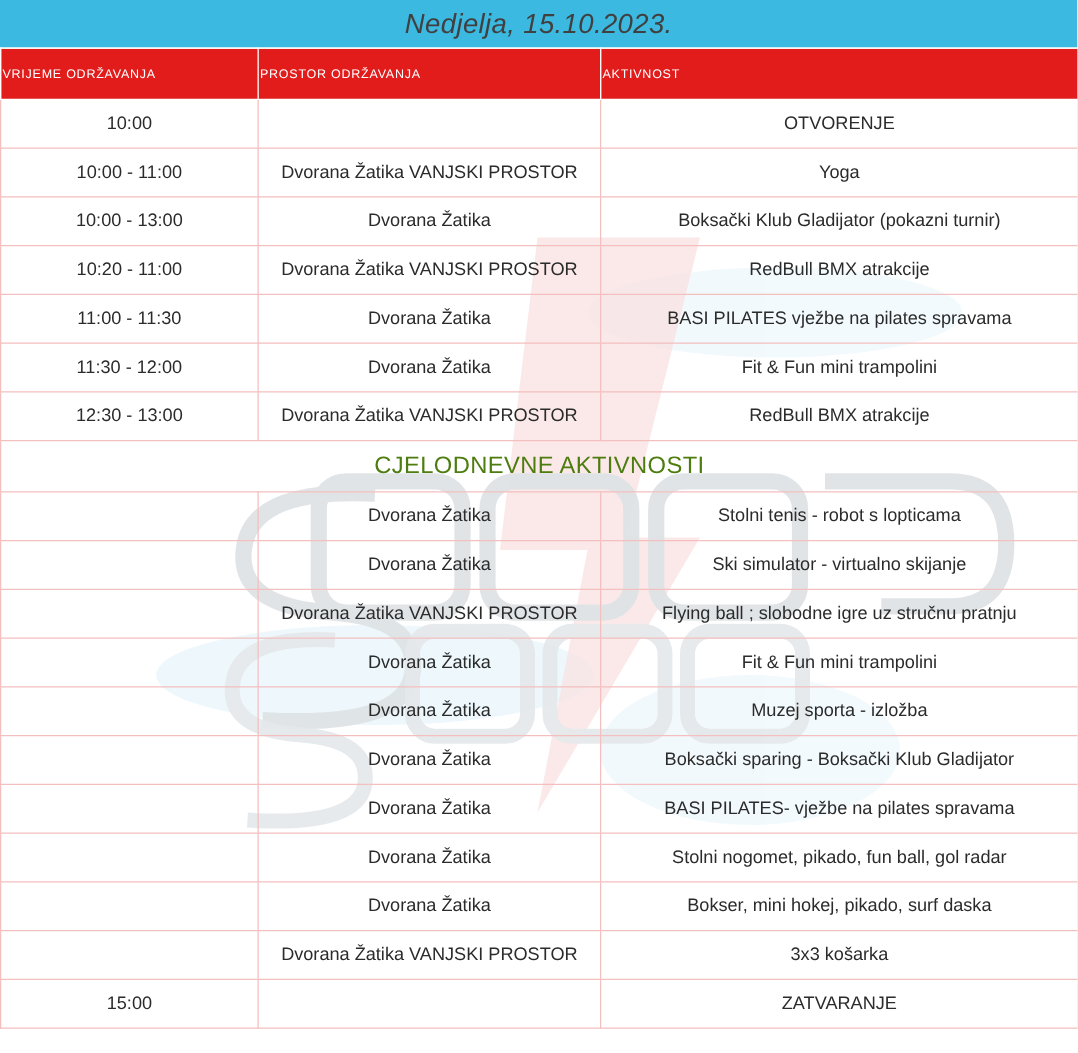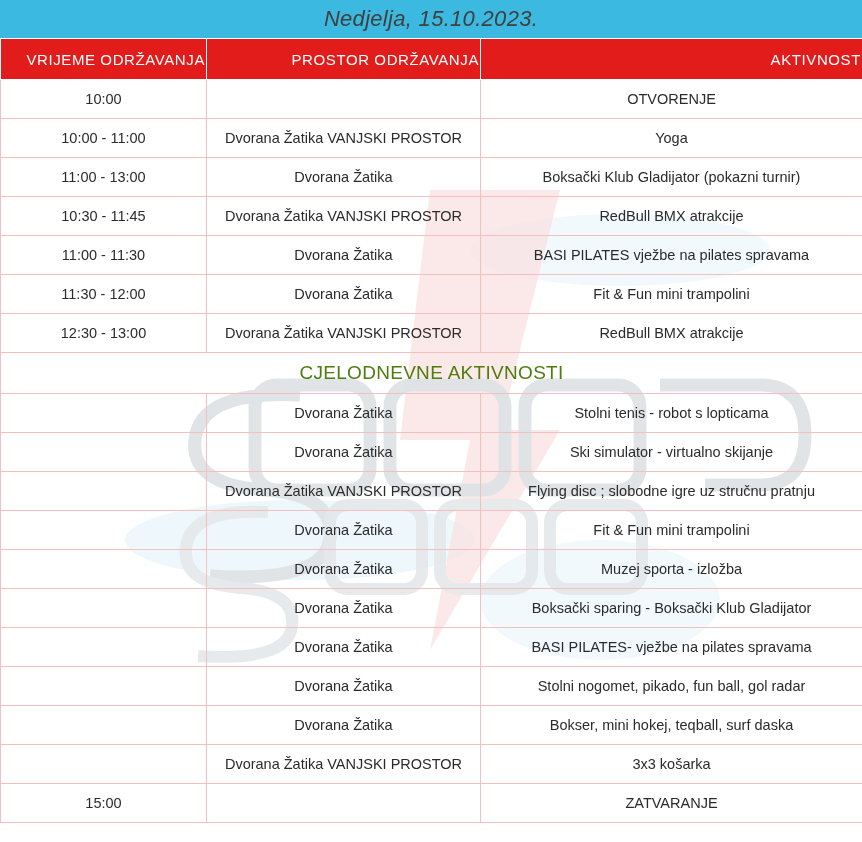--- a/index.html
+++ b/index.html
@@ -54,25 +54,25 @@
   }
 
   table.schedule col.c-time  { width: 206px; }
   table.schedule col.c-place { width: 274px; }
   table.schedule col.c-act   { width: 382px; }
 
   table.schedule th {
     background: #e21b1b;
     color: #ffffff;
     font-weight: normal;
-    font-size: 15px;
+    font-size: 10px;
     height: 38px;
     letter-spacing: 0.6px;
     border: 1px solid #ffffff;
-    text-align: right;
+    text-align: left;
     vertical-align: middle;
   }
 
   table.schedule td {
     height: 38px;
     border: 1px solid #f3bfbf;
     font-size: 14.5px;
     color: #2b2b2b;
     text-align: center;
     vertical-align: middle;
@@ -138,26 +138,26 @@
           <td>10:00</td>
           <td></td>
           <td>OTVORENJE</td>
         </tr>
         <tr>
           <td>10:00 - 11:00</td>
           <td>Dvorana Žatika VANJSKI PROSTOR</td>
           <td>Yoga</td>
         </tr>
         <tr>
-          <td>11:00 - 13:00</td>
+          <td>10:00 - 13:00</td>
           <td>Dvorana Žatika</td>
           <td>Boksački Klub Gladijator (pokazni turnir)</td>
         </tr>
         <tr>
-          <td>10:30 - 11:45</td>
+          <td>10:20 - 11:00</td>
           <td>Dvorana Žatika VANJSKI PROSTOR</td>
           <td>RedBull BMX atrakcije</td>
         </tr>
         <tr>
           <td>11:00 - 11:30</td>
           <td>Dvorana Žatika</td>
           <td>BASI PILATES vježbe na pilates spravama</td>
         </tr>
         <tr>
           <td>11:30 - 12:00</td>
@@ -178,21 +178,21 @@
           <td>Stolni tenis - robot s lopticama</td>
         </tr>
         <tr>
           <td></td>
           <td>Dvorana Žatika</td>
           <td>Ski simulator - virtualno skijanje</td>
         </tr>
         <tr>
           <td></td>
           <td>Dvorana Žatika VANJSKI PROSTOR</td>
-          <td>Flying disc ; slobodne igre uz stručnu pratnju</td>
+          <td>Flying ball ; slobodne igre uz stručnu pratnju</td>
         </tr>
         <tr>
           <td></td>
           <td>Dvorana Žatika</td>
           <td>Fit &amp; Fun mini trampolini</td>
         </tr>
         <tr>
           <td></td>
           <td>Dvorana Žatika</td>
           <td>Muzej sporta - izložba</td>
@@ -208,21 +208,21 @@
           <td>BASI PILATES- vježbe na pilates spravama</td>
         </tr>
         <tr>
           <td></td>
           <td>Dvorana Žatika</td>
           <td>Stolni nogomet, pikado, fun ball, gol radar</td>
         </tr>
         <tr>
           <td></td>
           <td>Dvorana Žatika</td>
-          <td>Bokser, mini hokej, teqball, surf daska</td>
+          <td>Bokser, mini hokej, pikado, surf daska</td>
         </tr>
         <tr>
           <td></td>
           <td>Dvorana Žatika VANJSKI PROSTOR</td>
           <td>3x3 košarka</td>
         </tr>
         <tr>
           <td>15:00</td>
           <td></td>
           <td>ZATVARANJE</td>

